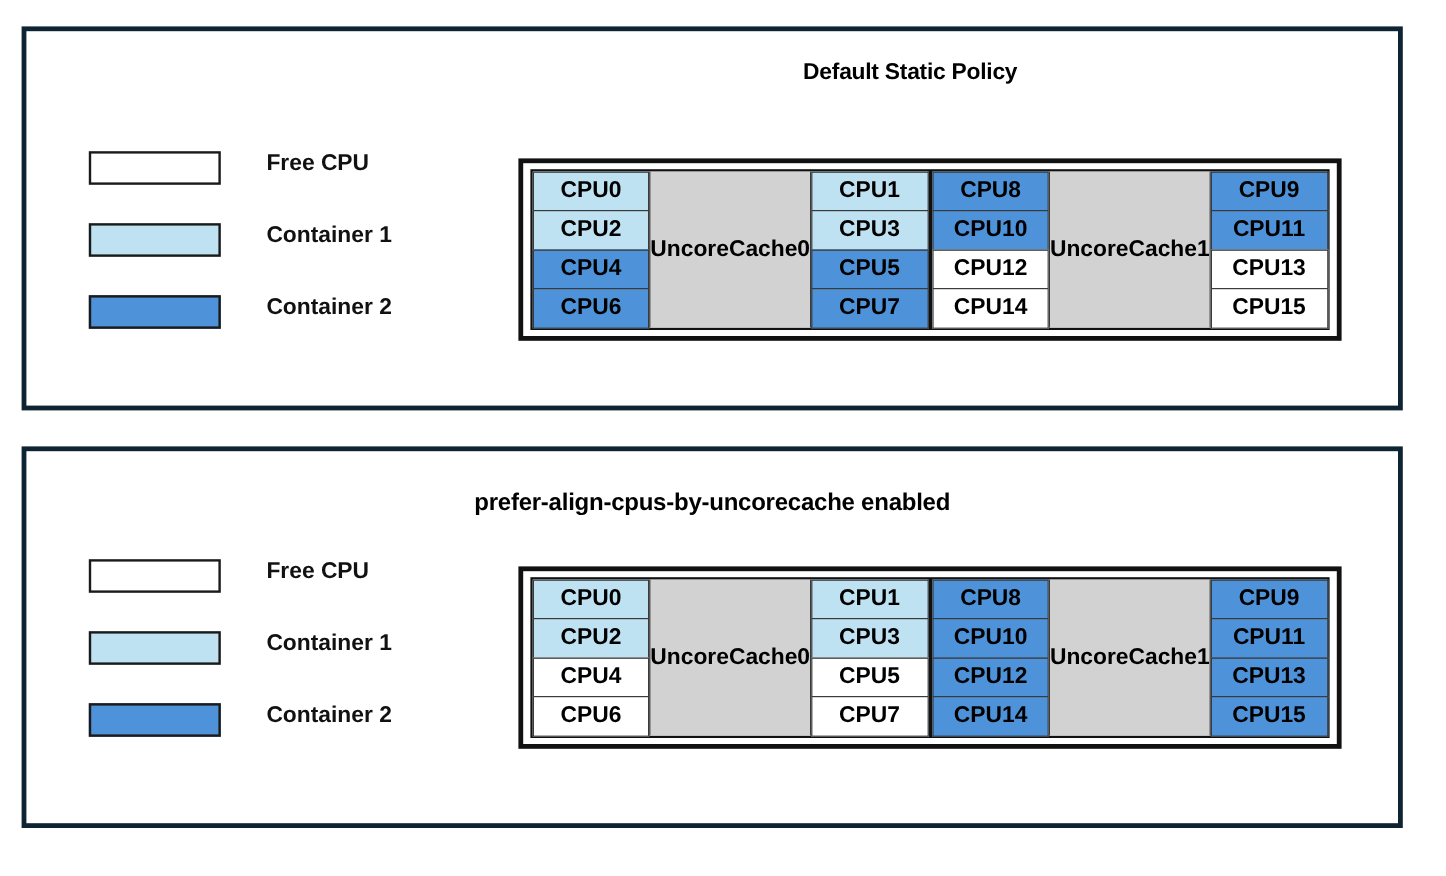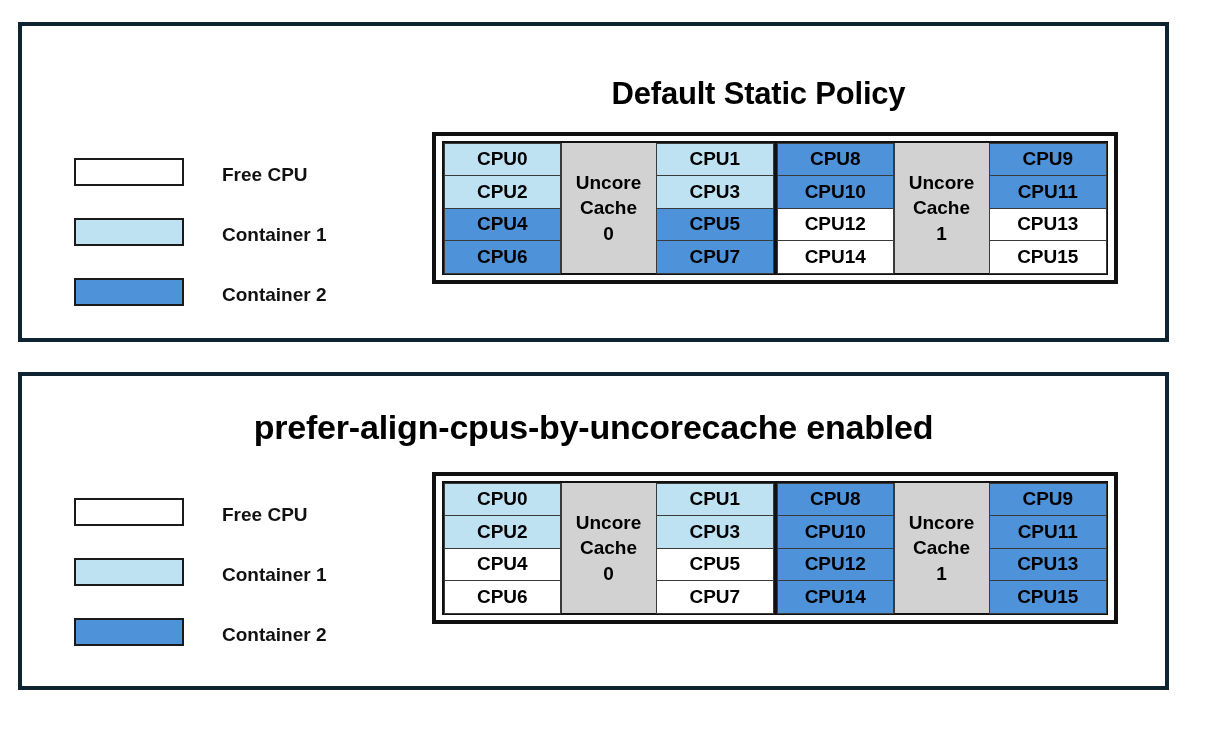--- a/index.html
+++ b/index.html
@@ -29,40 +29,40 @@
   .panel-title {
     position: absolute;
     left: 0;
     right: 0;
     text-align: center;
     font-weight: bold;
     color: #000000;
     letter-spacing: -0.2px;
   }
   #panel-0 .panel-title {
-    top: 50px;
+    top: 24px;
     padding-left: 330px;
-    font-size: 31px;
+    font-size: 19px;
   }
   #panel-1 .panel-title {
     top: 32px;
-    font-size: 34px;
+    font-size: 20px;
   }
 
   
   .legend {
     position: absolute;
     left: 52px;
   }
   #panel-0 .legend { top: 100px; }
   #panel-1 .legend { top: 90px; }
 
   .legend-row {
     display: flex;
-    align-items: flex-end;
+    align-items: flex-start;
     height: 60px;
   }
   .legend-swatch {
     width: 110px;
     height: 28px;
     border: 2px solid #1a1a1a;
     box-sizing: border-box;
     flex: 0 0 auto;
   }
   .legend-label {
@@ -115,21 +115,21 @@
   .cpu-cell.container1{ background: #bfe2f3; }
   .cpu-cell.container2{ background: #4e93d9; text-align: right; }
 
   .cache-box {
     flex: 0 0 96px;
     background: #d2d2d2;
     border-left: 1px solid #3a3a3a;
     border-right: 1px solid #3a3a3a;
     box-sizing: border-box;
     display: flex;
-    flex-direction: column;
+    flex-direction: row;
     align-items: center;
     justify-content: center;
     font-size: 19px;
     font-weight: bold;
     color: #000000;
     line-height: 1.32;
   }
 </style>
 </head>
 <body>

